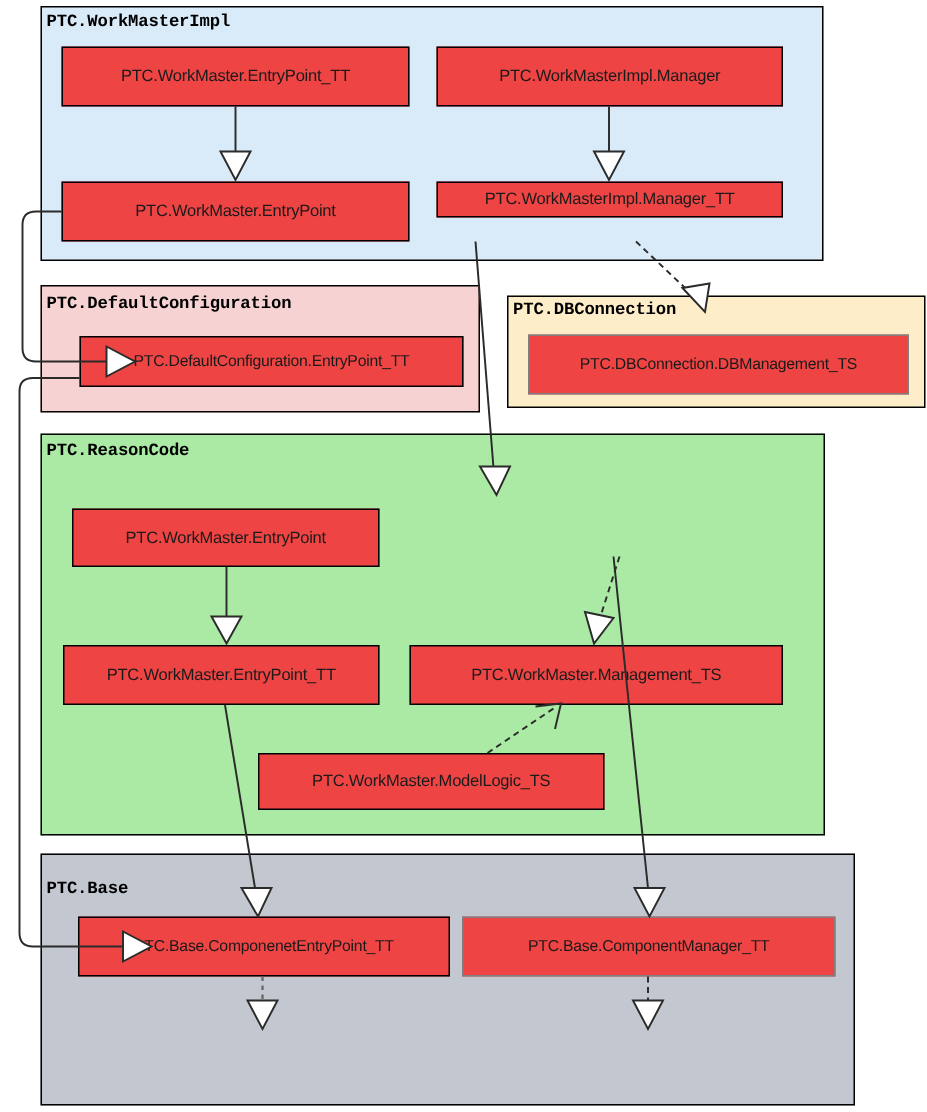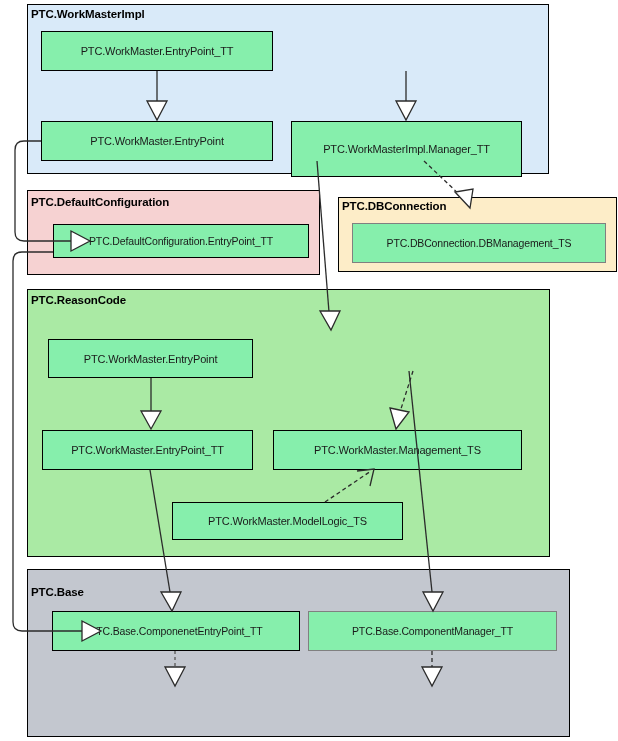--- a/index.html
+++ b/index.html
@@ -25,25 +25,26 @@
     box-sizing: border-box;
     border: 1.5px solid #000000;
   }
   .pkg-title {
     position: absolute;
     font-weight: bold;
     font-size: 11.5px;
     color: #000000;
     white-space: nowrap;
     letter-spacing: -0.1px;
+    font-family: Liberation Mono, monospace;
   }
   .node {
     position: absolute;
     box-sizing: border-box;
-    background: #86efac;
+    background: #ef4444;
     border: 1.3px solid #000000;
     display: flex;
     align-items: center;
     justify-content: center;
     font-size: 11px;
     color: #1a1a1a;
     white-space: nowrap;
     letter-spacing: -0.15px;
   }
   .node.gray-border {
@@ -82,22 +83,23 @@
 </style>
 </head>
 <body>
 
 <div id="diagram">
 
   <div class="pkg" style="left:27px; top:4px; width:522px; height:170px; background:#d9eaf9;"></div>
   <div class="pkg-title" style="left:31px; top:8px;">PTC.WorkMasterImpl</div>
 
   <div class="node" style="left:41px; top:31px; width:232px; height:40px;">PTC.WorkMaster.EntryPoint_TT</div>
+  <div class="node" style="left:291px; top:31px; width:231px; height:40px;">PTC.WorkMasterImpl.Manager</div>
   <div class="node" style="left:41px; top:121px; width:232px; height:40px;">PTC.WorkMaster.EntryPoint</div>
-  <div class="node" style="left:291px; top:121px; width:231px; height:56px;">PTC.WorkMasterImpl.Manager_TT</div>
+  <div class="node" style="left:291px; top:121px; width:231px; height:24px;">PTC.WorkMasterImpl.Manager_TT</div>
 
   <div class="pkg" style="left:27px; top:190px; width:293px; height:85px; background:#f6d2d2;"></div>
   <div class="pkg-title" style="left:31px; top:196px;">PTC.DefaultConfiguration</div>
 
   <div class="node" style="left:53px; top:224px; width:256px; height:34px; font-size:10.5px;">PTC.DefaultConfiguration.EntryPoint_TT</div>
 
   <div class="pkg" style="left:338px; top:197px; width:279px; height:75px; background:#fdedc8;"></div>
   <div class="pkg-title" style="left:342px; top:200px;">PTC.DBConnection</div>
 
   <div class="node gray-border" style="left:352px; top:223px; width:254px; height:40px; font-size:10.5px;">PTC.DBConnection.DBManagement_TS</div>

